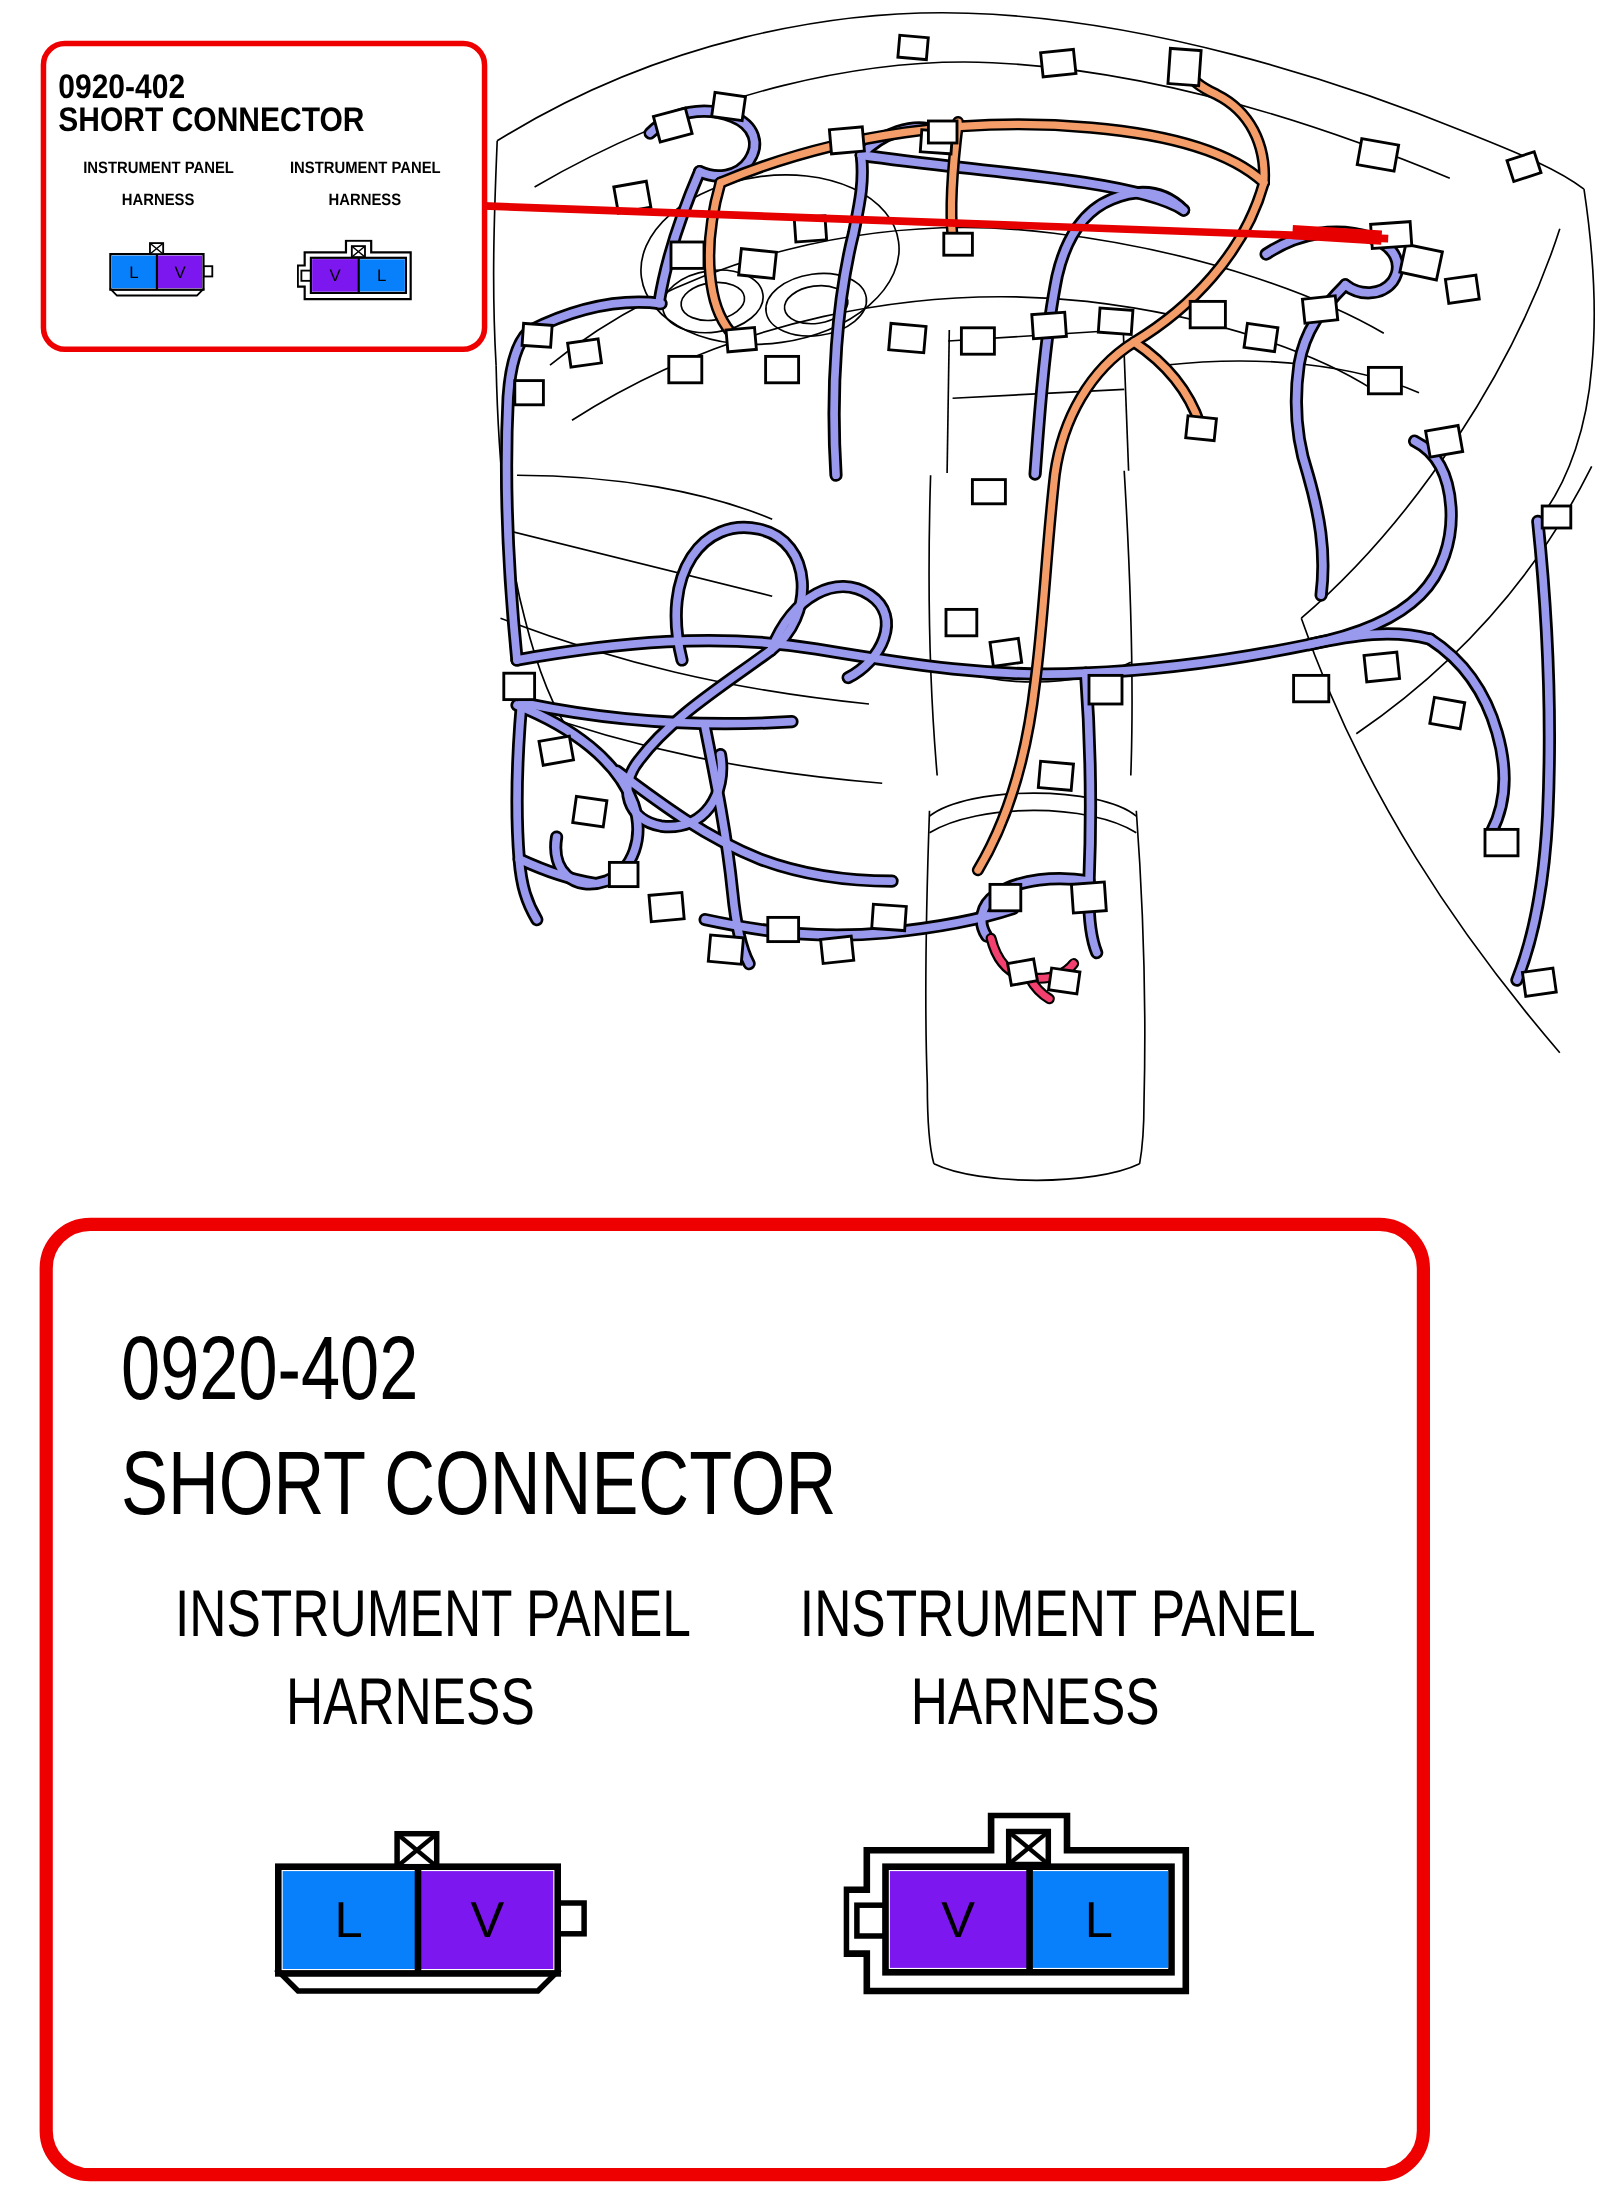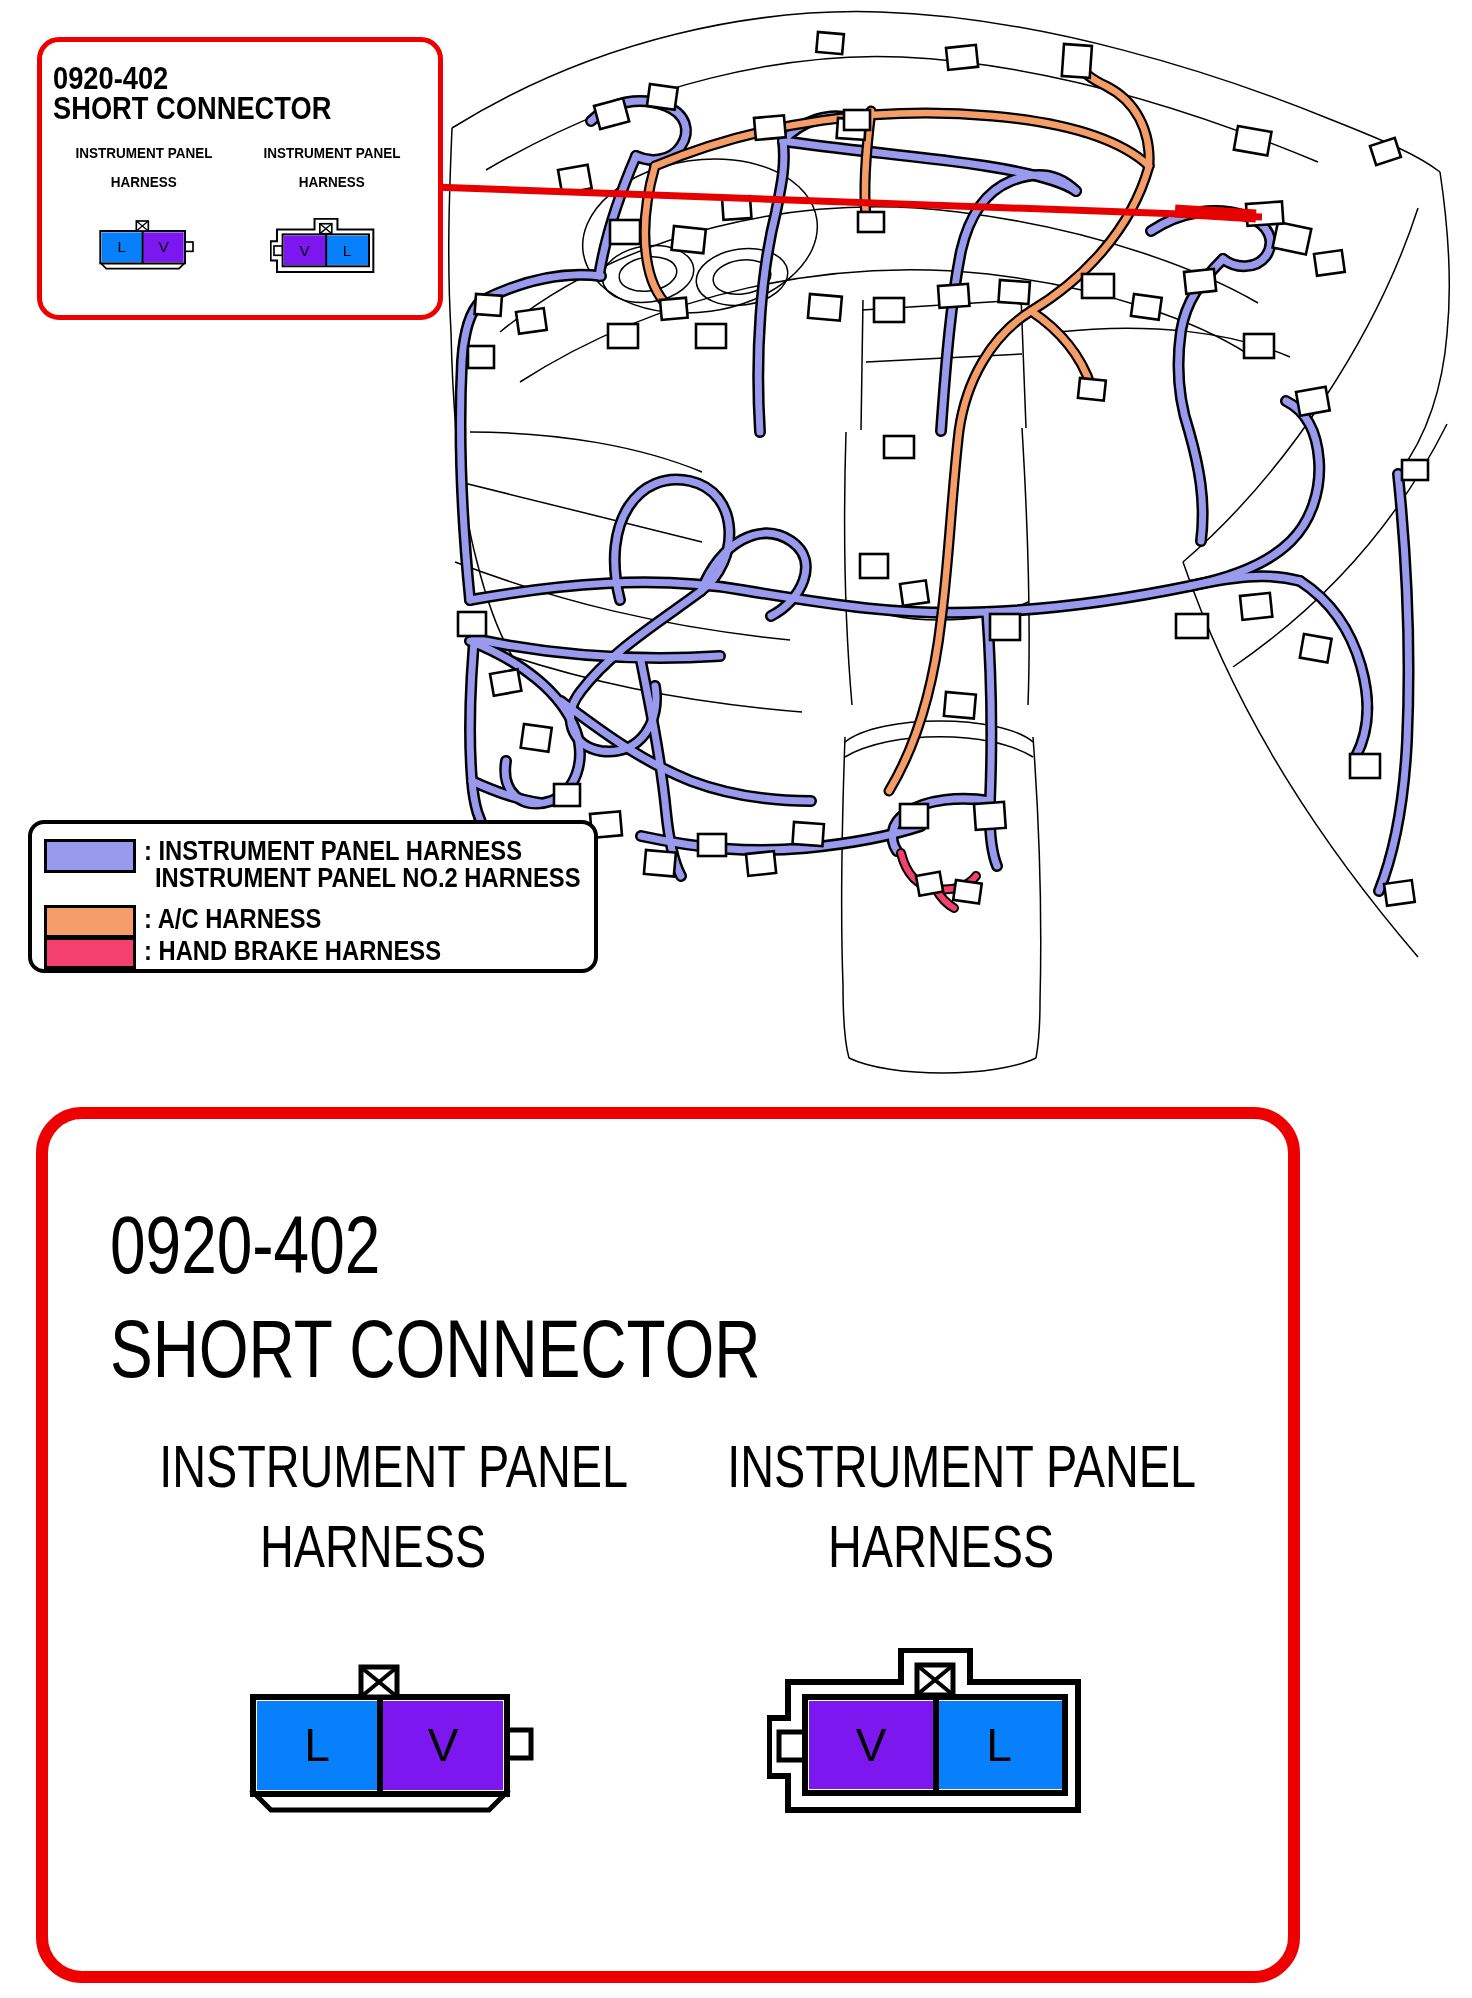--- a/index.html
+++ b/index.html
@@ -276,35 +276,20 @@
       <g>
         <rect class="cw" x="150" y="17" width="36" height="30" stroke-width="5"></rect>
         <line x1="151" y1="18" x2="185" y2="46" stroke="#000" stroke-width="4"></line>
         <line x1="185" y1="18" x2="151" y2="46" stroke="#000" stroke-width="4"></line>
       </g>
       <text class="tl" x="104" y="113">V</text>
       <text class="tl" x="232" y="113">L</text>
     </svg>
   </div>
 
-  <div class="abs legend">
-    <div class="lg-sw" style="top: 15px; height: 28px; background: rgb(153, 153, 238);"></div>
-    <div class="lg-tx" style="top:14px;">
-      <span class="sx" style="transform:scaleX(.88)">: INSTRUMENT PANEL HARNESS</span><br>
-      <span class="sx" style="transform:scaleX(.88);margin-left:11px;">INSTRUMENT PANEL NO.2 HARNESS</span>
-    </div>
-    <div class="lg-sw" style="top: 81px; height: 27px; background: rgb(245, 157, 104);"></div>
-    <div class="lg-tx" style="top:82px;">
-      <span class="sx" style="transform:scaleX(.88)">: A/C HARNESS</span>
-    </div>
-    <div class="lg-sw" style="top: 113px; height: 26px; background: rgb(244, 64, 110);"></div>
-    <div class="lg-tx" style="top:114px;">
-      <span class="sx" style="transform:scaleX(.88)">: HAND BRAKE HARNESS</span>
-    </div>
-  </div>
 
   <div class="redbox detail-box">
     <div class="abs d-code"><span class="sx">0920-402</span></div>
     <div class="abs d-title"><span class="sx">SHORT CONNECTOR</span></div>
 
     <div class="abs d-col" style="left:45px;">
       <span class="sx-c">INSTRUMENT PANEL</span><br>
       <span class="sx-c">HARNESS</span>
     </div>
     <div class="abs d-col" style="left:613px;">

